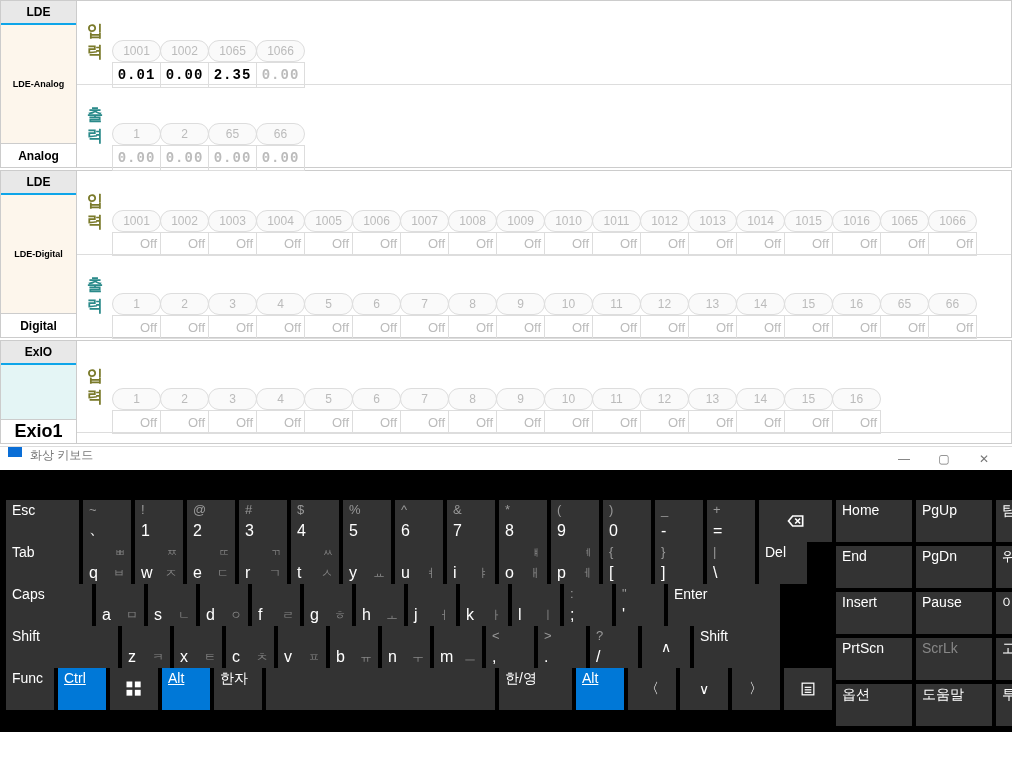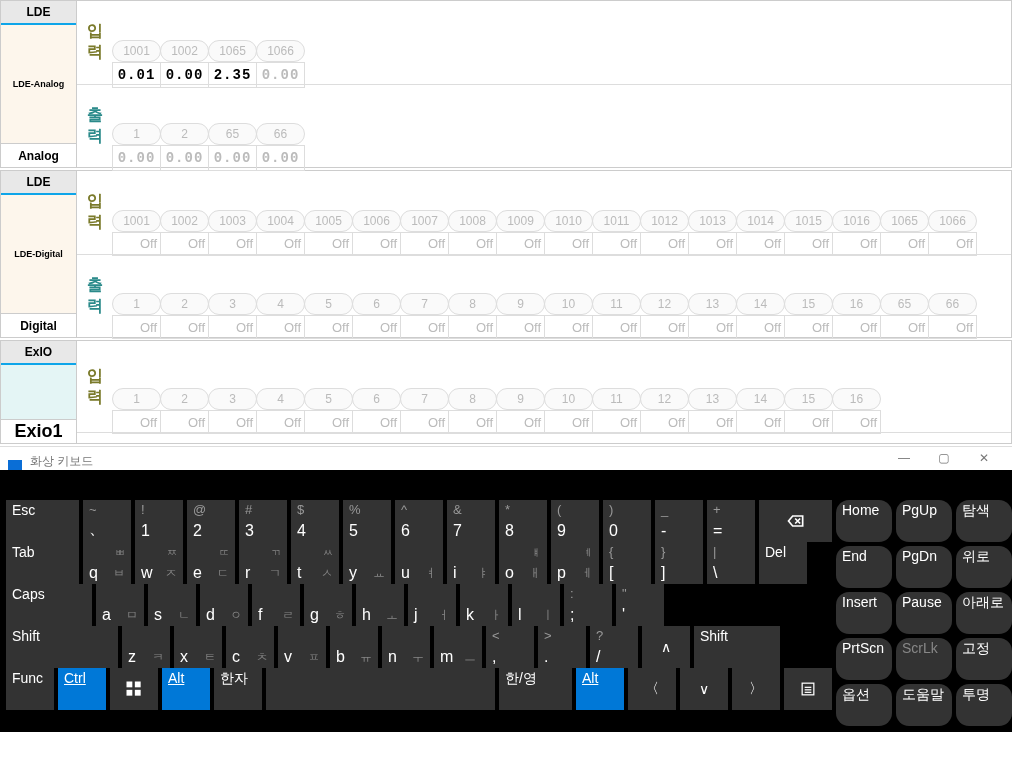--- a/index.html
+++ b/index.html
@@ -21,37 +21,37 @@
   .io-rows { flex: 1; display: flex; flex-direction: column; }
   .io-spacer { flex: 1; }
   .io-row { display: flex; height: 22px; }
   .io-cell { width: 49px; border: 1px solid #ddd; display: flex; align-items: center; justify-content: center; margin-left: -1px; font-size: 12px; }
   .io-cell.header { color: #bbb; background: #fafafa; border-radius: 11px; }
   .io-cell.value { font-family: "Courier New", monospace; font-size: 14px; font-weight: bold; letter-spacing: 1px; height: 26px; }
   .io-cell.value.disabled { color: #bbb; }
   .io-cell.off { color: #bbb; font-size: 13px; height: 24px; padding-left: 24px; }
   
   
-  .osk-titlebar { height: 24px; background: #fff; border-top: 1px solid #ddd; display: flex; align-items: flex-end; padding: 0 8px; color: #777; font-size: 12px; }
+  .osk-titlebar { height: 24px; background: #fff; border-top: 1px solid #ddd; display: flex; align-items: flex-start; padding: 0 8px; color: #777; font-size: 12px; }
   .osk-titlebar-icon { width: 14px; height: 10px; background: #0a6ed6; margin-right: 8px; display: inline-block; }
   .osk-titlebar-spacer { flex: 1; }
   .osk-win-btn { width: 40px; height: 24px; display: flex; align-items: center; justify-content: center; color: #777; }
   
   
   .osk { background: #000; padding: 30px 6px 6px 6px; display: flex; gap: 4px; }
   .osk-main { flex: 1; display: flex; flex-direction: column; }
   .osk-side { display: flex; flex-direction: column; gap: 4px; }
   .osk-row { display: flex; gap: 4px; }
   .key { background: #333; color: #fff; height: 42px; display: flex; align-items: flex-start; justify-content: flex-start; padding: 2px 6px; font-size: 14px; position: relative; }
   .key.w1 { width: 48px; }
   .key.w15 { width: 73px; }
   .key.w175 { width: 86px; }
   .key.w225 { width: 112px; }
   .key.wspace { flex: 1; }
-  .key.side { width: 56px; border-radius: 13px; }
+  .key.side { width: 76px; }
   .key.active { background: #0078d7; text-decoration: underline; }
   .key.dim { color: #888; }
   .key .sym-top { position: absolute; top: 2px; left: 6px; font-size: 13px; color: #999; }
   .key .sym-bot { position: absolute; bottom: 2px; left: 6px; font-size: 16px; }
   .key .sym-right { position: absolute; top: 4px; right: 6px; font-size: 10px; color: #888; }
   .key .sym-bright { position: absolute; bottom: 2px; right: 6px; font-size: 12px; color: #888; }
   .key .main { font-size: 14px; }
   .key.center { align-items: center; justify-content: center; }
   .key svg { width: 20px; height: 20px; }
   
@@ -444,20 +444,23 @@
           <span class="sym-bright">ㅣ</span>
         </div>
         <div class="key w1">
           <span class="sym-top">:</span>
           <span class="sym-bot">;</span>
         </div>
         <div class="key w1">
           <span class="sym-top">"</span>
           <span class="sym-bot">'</span>
         </div>
+        <div class="key w225">
+          <span class="main">Enter</span>
+        </div>
       </div>
       <div class="osk-row">
         <div class="key w225">
           <span class="main">Shift</span>
         </div>
         <div class="key w1">
           <span class="sym-bot">z</span>
           <span class="sym-bright">ㅋ</span>
         </div>
         <div class="key w1">

